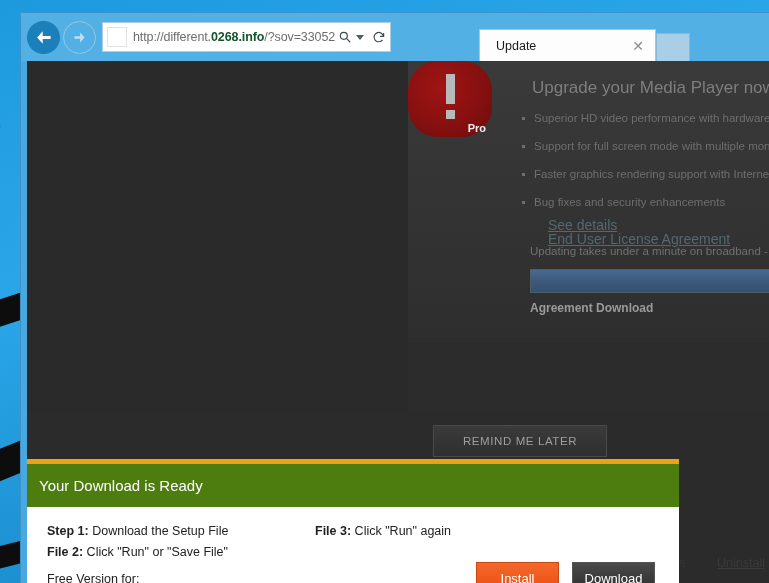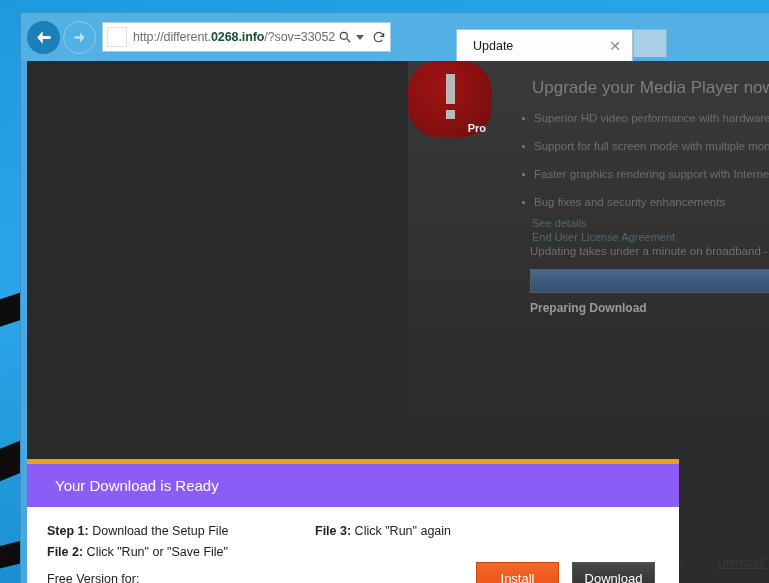--- a/index.html
+++ b/index.html
@@ -73,22 +73,22 @@
   .ab-icon { flex: none; color: #3b4b55; margin-left: 2px; }
   .ab-icon svg { display: block; }
   #caret-dd {
     width: 0; height: 0; margin: 0 6px 0 4px;
     border-left: 4px solid transparent; border-right: 4px solid transparent;
     border-top: 5px solid #4c5c66; flex: none;
   }
 
   
   #tabstrip {
-    position: absolute; left: 435px; bottom: 0;
-    display: flex; 
+    position: absolute; left: 458px; bottom: 0;
+    display: flex; align-items: flex-end;
   }
   #tab1 {
     width: 177px; height: 32px;
     background: #fdfdfd;
     border: 1px solid #9cc9e2; border-bottom: none;
     display: flex; align-items: center;
     padding: 0 8px 0 16px;
   }
   #tab1 .tab-label { flex: 1; font-size: 12.5px; color: #1a1a1a; }
   #tab-close {
@@ -172,23 +172,23 @@
     position: relative;
     padding-left: 14px;
     white-space: nowrap;
   }
   #ad-bullets li::before {
     content: ""; position: absolute; left: 2px; top: 5px;
     width: 3px; height: 3px; background: #6e6e6e;
   }
 
   .ad-link {
-    position: absolute; left: 124px;
-    font-size: 11px; color: #56676f;
-    white-space: nowrap;
+    position: absolute; left: 140px;
+    font-size: 14px; color: #56676f;
+    text-decoration: underline; white-space: nowrap;
   }
   #lnk-details { top: 156px; }
   #lnk-eula    { top: 170px; text-align: center; }
   #ad-note {
     position: absolute; left: 122px; top: 184px;
     font-size: 11.5px; color: #707070; white-space: nowrap;
   }
 
   #progress-outer {
     position: absolute; left: 122px; top: 208px;
@@ -217,23 +217,23 @@
 
   
   #notify {
     position: absolute; left: 0; top: 398px;
     width: 652px; height: 125px;
     background: #fff;
     border-top: 5px solid #e8a317;
   }
   #notify-header {
     height: 43px;
-    background: #8b5cf6;
+    background: #4d7c0f;
     display: flex; align-items: center;
-    padding-left: 28px;
+    padding-left: 12px;
   }
   #notify-header .title { font-size: 15px; color: #fff; }
   #notify-body { position: relative; height: 77px; padding: 16px 20px 0 20px; border-radius: 19px; }
 
   .steps-col { position: absolute; font-size: 12.5px; color: #222; line-height: 21px; }
   #steps-left  { left: 20px;  top: 14px; }
   #steps-right { left: 288px; top: 14px; }
   .steps-col b { font-weight: bold; }
 
   #freever {
@@ -339,24 +339,25 @@
           <li>Bug fixes and security enhancements</li>
         </ul>
 
         <a class="ad-link" id="lnk-details">See details</a>
         <a class="ad-link" id="lnk-eula">End User License Agreement</a>
         <div id="ad-note">Updating takes under a minute on broadband - no</div>
 
         <div id="progress-outer">
           <div id="progress-fill" style="width: 100%;"></div>
         </div>
-        <div id="progress-label">Preparing Download</div>
+        <div id="progress-label">Agreement Download</div>
       </div>
     </div>
 
+    <div id="remind-btn">REMIND ME LATER</div>
 
     <div id="notify">
       <div id="notify-header">
         <span class="title">Your Download is Ready</span>
       </div>
       <div id="notify-body">
 
         <div class="steps-col" id="steps-left">
           <div><b>Step 1:</b>
             <span>Download the Setup File</span></div>

